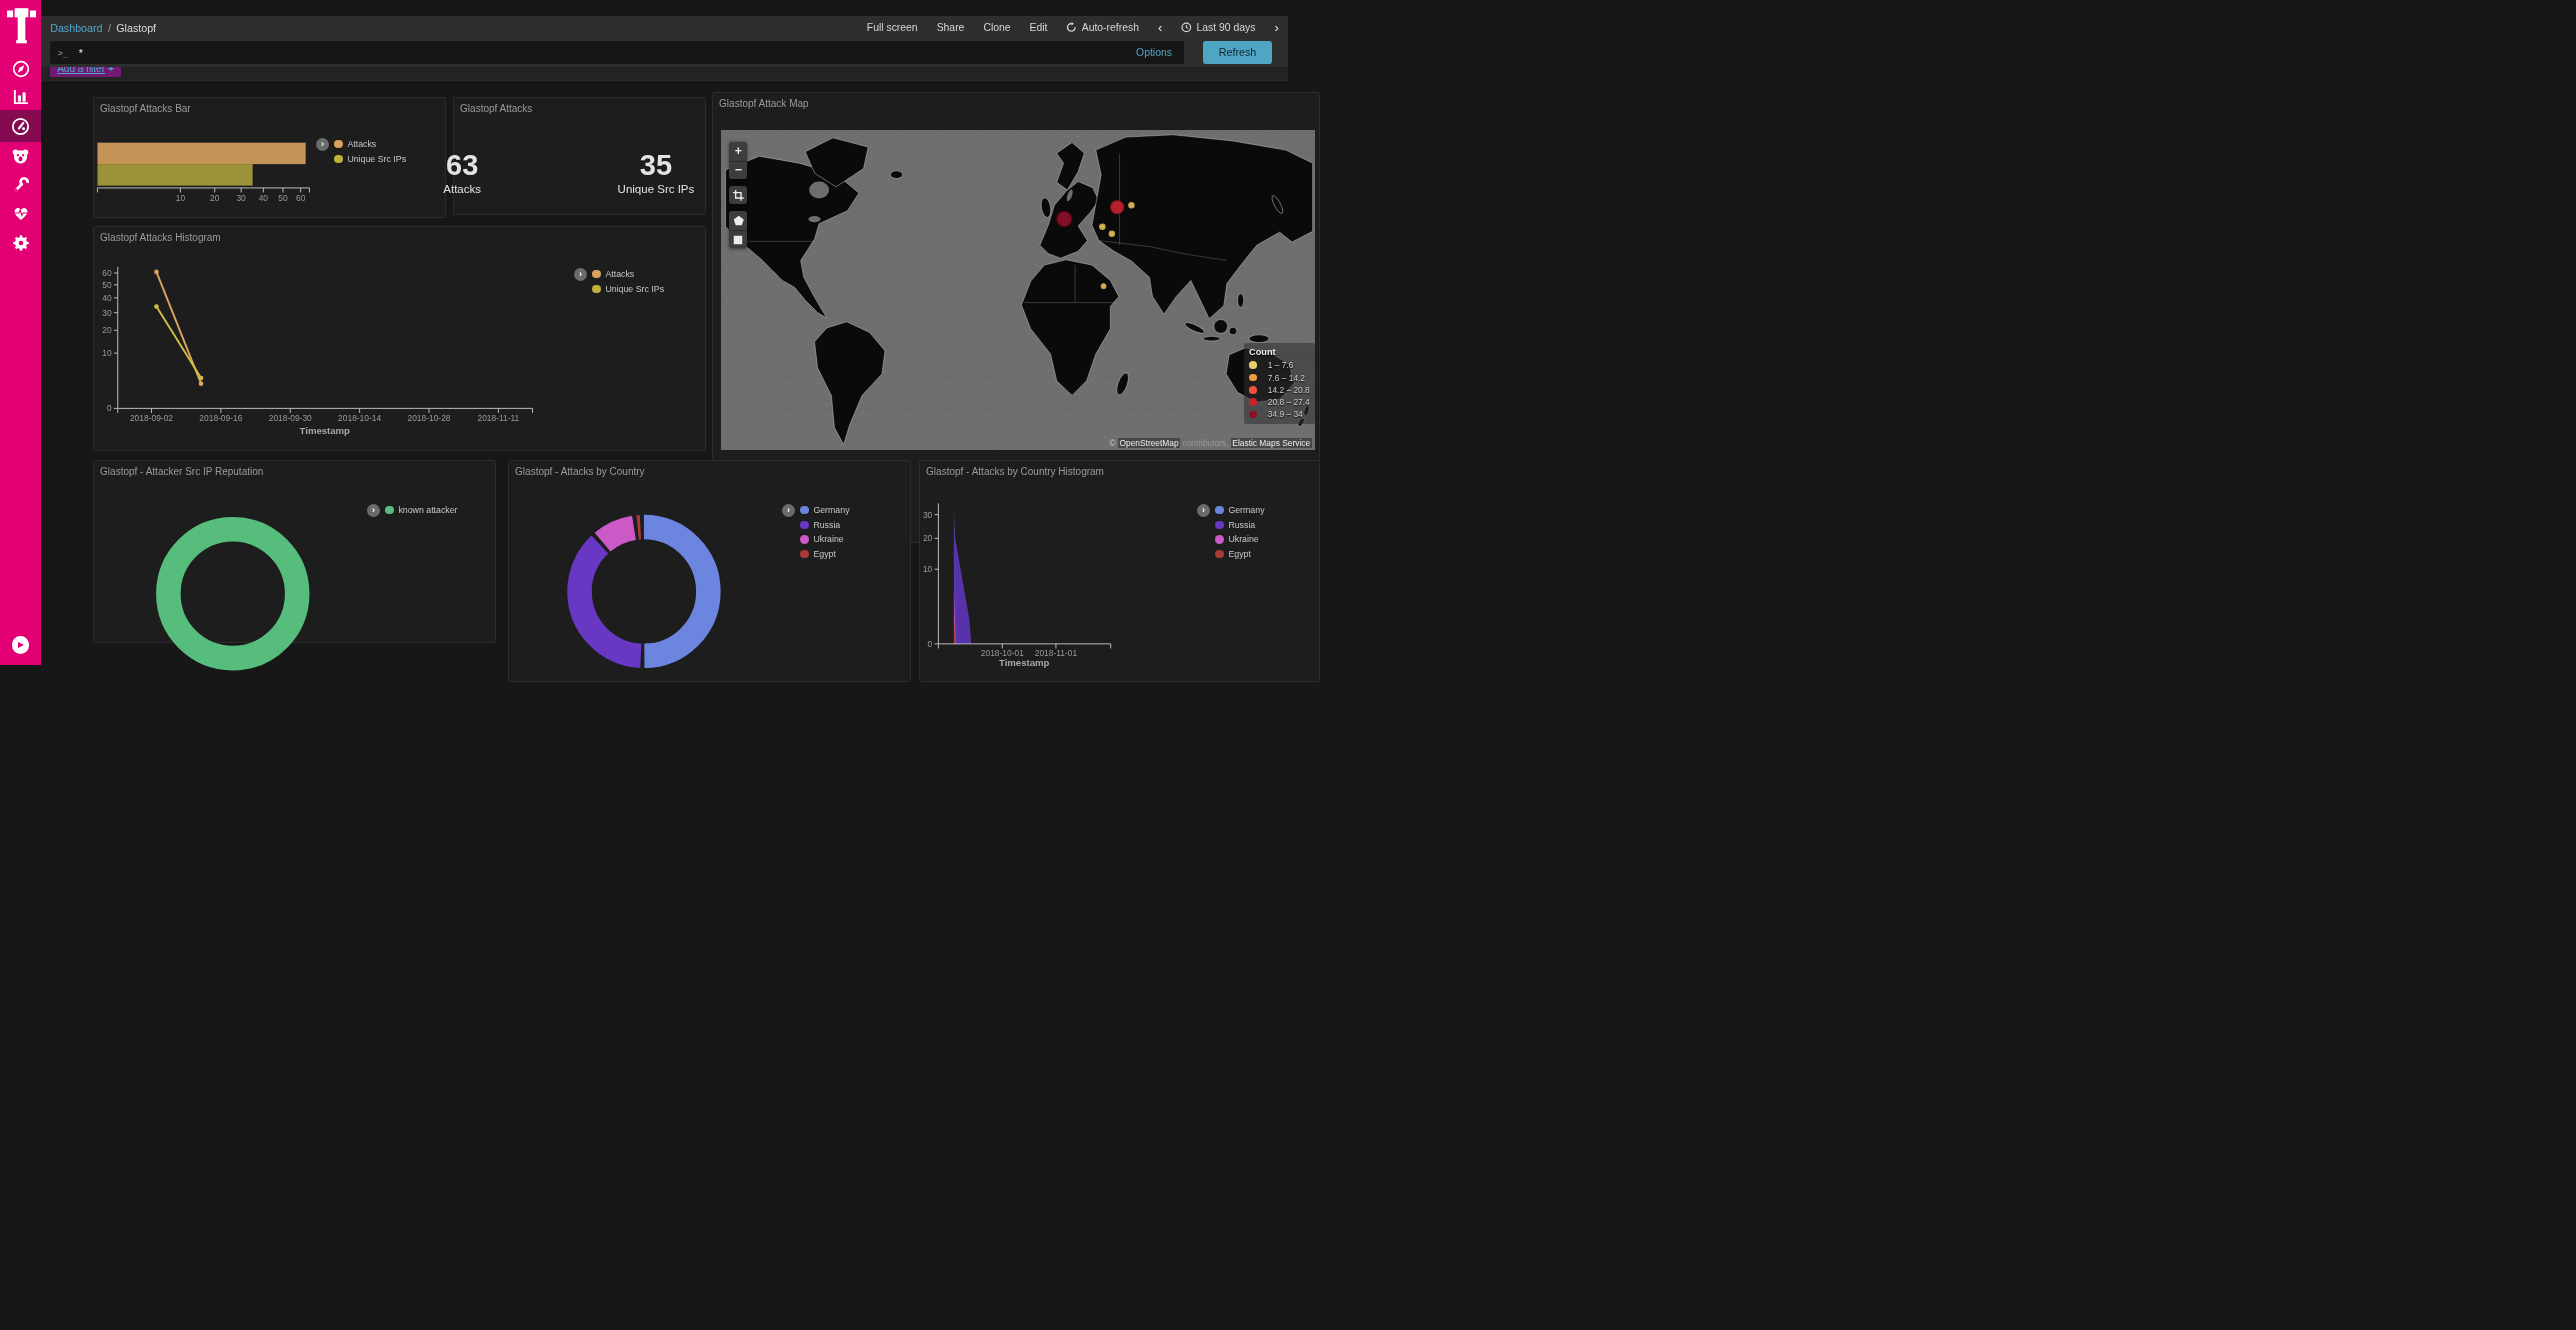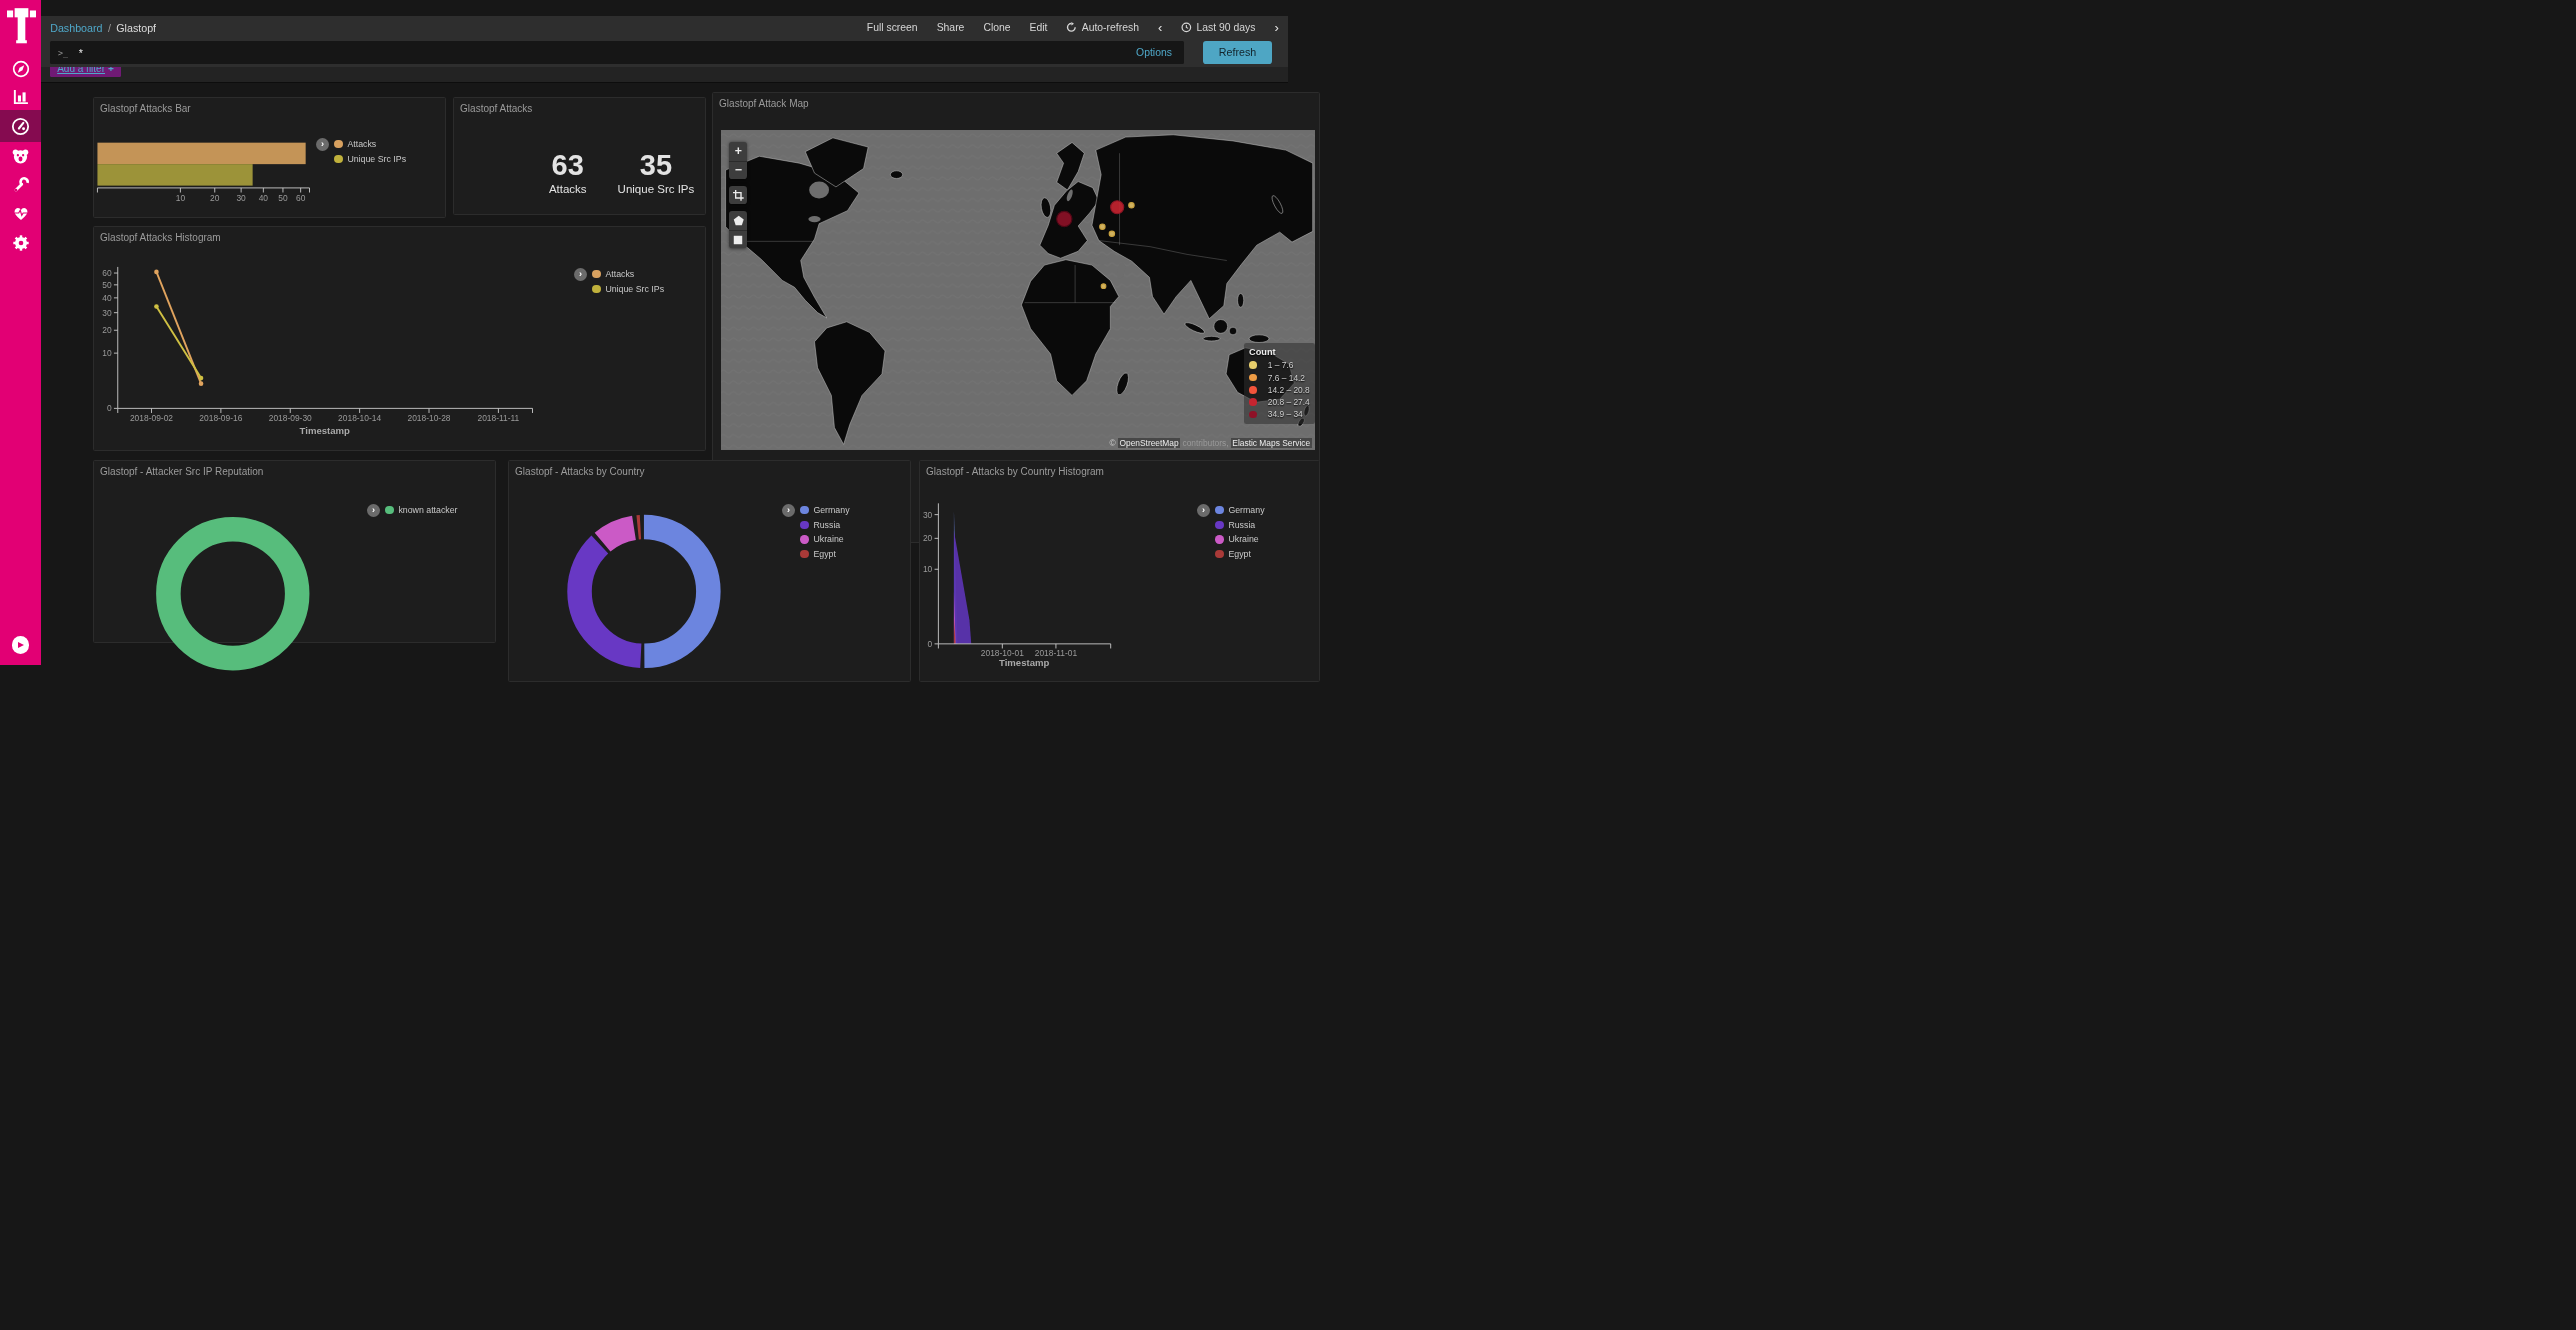--- a/index.html
+++ b/index.html
@@ -40,21 +40,21 @@
   #p2{left:409px;top:97px;width:253px;height:118px;text-decoration:underline;}
   #pmap{left:668px;top:92px;width:608px;height:451px;}
   #p3{left:49px;top:226px;width:613px;height:225px;}
   #p4{left:49px;top:460px;width:403px;height:183px;}
   #p5{left:464px;top:460px;width:403px;height:222px;}
   #p6{left:875px;top:460px;width:401px;height:222px;}
   .chart-svg{position:absolute;left:0;top:0;}
   svg text{font-family:"Liberation Sans",sans-serif;font-size:11px;fill:#9A9A9A;}
   svg .axlab{font-size:12.5px;font-weight:bold;fill:#A9A9A9;}
   
-  #metric-wrap{position:absolute;left:0;top:52px;width:100%;display:flex;justify-content:flex-end;gap:31px;transform:translateX(-10.7px);}
+  #metric-wrap{position:absolute;left:0;top:52px;width:100%;display:flex;justify-content:space-between;gap:31px;transform:translateX(-10.7px);}
   .metric{text-align:center;color:#E3E3E3;}
   .metric .mv{font-size:29px;font-weight:bold;line-height:31px;}
   .metric .ml{font-size:11.5px;margin-top:1.5px;}
   
   .legend{position:absolute;display:flex;gap:5.4px;align-items:flex-start;}
   .legend .tg{width:13px;height:13px;border-radius:50%;background:#6B6B6B;color:#fff;font-size:9.2px;line-height:12.3px;text-align:center;font-weight:bold;margin-top:0.8px;cursor:pointer;flex:none;}
   .legend .rows{display:flex;flex-direction:column;}
   .legend .row{display:flex;align-items:center;gap:4.6px;height:14.6px;cursor:pointer;}
   .legend .dot{width:8.4px;height:8.4px;border-radius:50%;flex:none;}
   .legend .lb{font-size:8.8px;color:#C9C9C9;white-space:nowrap;}

